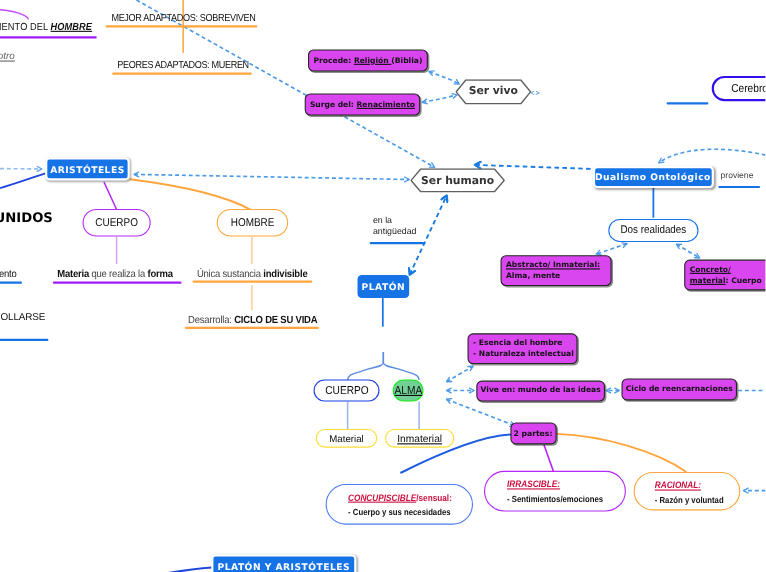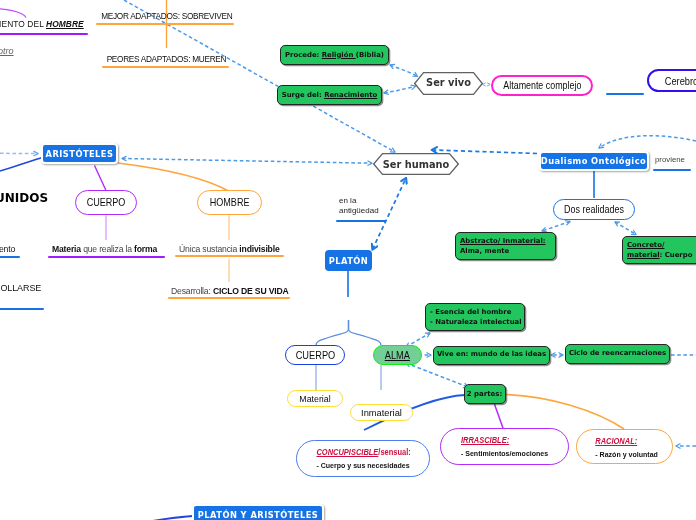--- a/index.html
+++ b/index.html
@@ -12,21 +12,21 @@
   .node{position:absolute;box-sizing:border-box;display:flex;align-items:center;
         justify-content:center;text-align:center;white-space:nowrap;}
   .lbl{position:absolute;white-space:nowrap;}
 
   
   .bluebox{background:#1573e6;color:#fff;border:2px solid #fff;border-radius:4px;
            box-shadow:1px 1px 2px rgba(0,0,0,.35);
            font-family:"DejaVu Sans",sans-serif;font-weight:bold;letter-spacing:.5px;}
 
   
-  .dkbox{background:#22c55e;border:1.4px solid #252525;border-radius:5px;
+  .dkbox{background:#d946ef;border:1.4px solid #252525;border-radius:5px;
          box-shadow:1.3px 1.3px 0 rgba(0,0,0,.45);
          font-family:"DejaVu Sans",sans-serif;font-weight:bold;color:#111;}
 
   
   .pill{background:#fff;border-radius:999px;font-family:"Liberation Sans",sans-serif;color:#0d0d0d;}
   .pill > span, .pill > u{display:inline-block;transform:scaleX(.88);}
 
   u.ul{text-decoration:underline;text-underline-offset:1px;}
   .rule{position:absolute;height:2px;border-radius:1px;}
   .rule.purp{background:#a21aff;}
@@ -175,23 +175,20 @@
       </svg>
   <span class="hextext" style="font-size:9.8px">Ser vivo</span>
 </div>
 <div class="hexwrap" style="left:373px;top:153px;width:86px;height:22px;">
   <svg viewBox="0 0 86 22" width="86" height="22">
         <path d="M9.5,0.7 L76.5,0.7 L85.3,11 L76.5,21.3 L9.5,21.3 L0.7,11 Z" fill="#fff" stroke="#616161" stroke-width="1.3"></path>
       </svg>
   <span class="hextext" style="font-size:9.8px">Ser humano</span>
 </div>
 
-<div class="node pill" style="left:491px;top:75px;width:102px;height:21px;border:2px solid #ff22cc;font-size:10.1px;">
-  <span>Altamente complejo</span>
-</div>
 
 <div class="lbl t-small" style="left:632px;top:78px;padding-left:20px;">desde de</div>
 <div class="rule blu" style="left:606px;top:93px;width:38px;"></div>
 
 <div class="node pill" style="left:647px;top:69px;width:85px;height:23px;border:2px solid #3311ee;font-size:10.5px;justify-content:flex-start;padding-left:13px;">
   <span>Cerebro c</span>
 </div>
 
 <div class="node bluebox" style="left:41px;top:143px;width:77px;height:21px;">
   <span class="bb">ARISTÓTELES</span>
@@ -247,28 +244,28 @@
 <div class="rule blu" style="left:336px;top:220px;width:50px;"></div>
 
 <div class="node bluebox nosh" style="left:325px;top:250px;width:47px;height:21px;">
   <span class="bb">PLATÓN</span>
 </div>
 
 
 <div class="node pill" style="left:285px;top:345px;width:60px;height:20px;border:1.8px solid #1a3fe0;font-size:10.5px;">
   <span>CUERPO</span>
 </div>
-<div class="node pill" style="left:357px;top:345px;width:49px;height:20px;border:1.8px solid #11ee11;background:#72cf96;font-size:10.5px;margin-left:16px;">
+<div class="node pill" style="left:357px;top:345px;width:28px;height:20px;border:1.8px solid #11ee11;background:#72cf96;font-size:10.5px;">
   <u class="ul">ALMA</u>
 </div>
 
 <div class="node pill" style="left:287px;top:390px;width:56px;height:17px;border:1.7px solid #ffdd33;font-size:8.8px;">
   <span class="nsx">Material</span>
 </div>
-<div class="node pill" style="left:350px;top:404px;width:63px;height:17px;border:1.7px solid #ffdd33;font-size:9.3px;">
+<div class="node pill" style="left:350px;top:390px;width:63px;height:17px;border:1.7px solid #ffdd33;font-size:9.3px;text-decoration:underline;">
   <span class="nsx">Inmaterial</span>
 </div>
 
 <div class="node dkbox ml" style="left:413px;top:303px;width:100px;height:28px;margin-left:12px;">
   <span class="bx75"><span>- Esencia del hombre</span><br><span>- Naturaleza intelectual</span></span>
 </div>
 <div class="node dkbox" style="left:565px;top:344px;width:105px;height:20px;">
   <span class="bx75">Ciclo de reencarnaciones</span>
 </div>
 <div class="node dkbox" style="left:433px;top:345.5px;width:117px;height:19.5px;">

